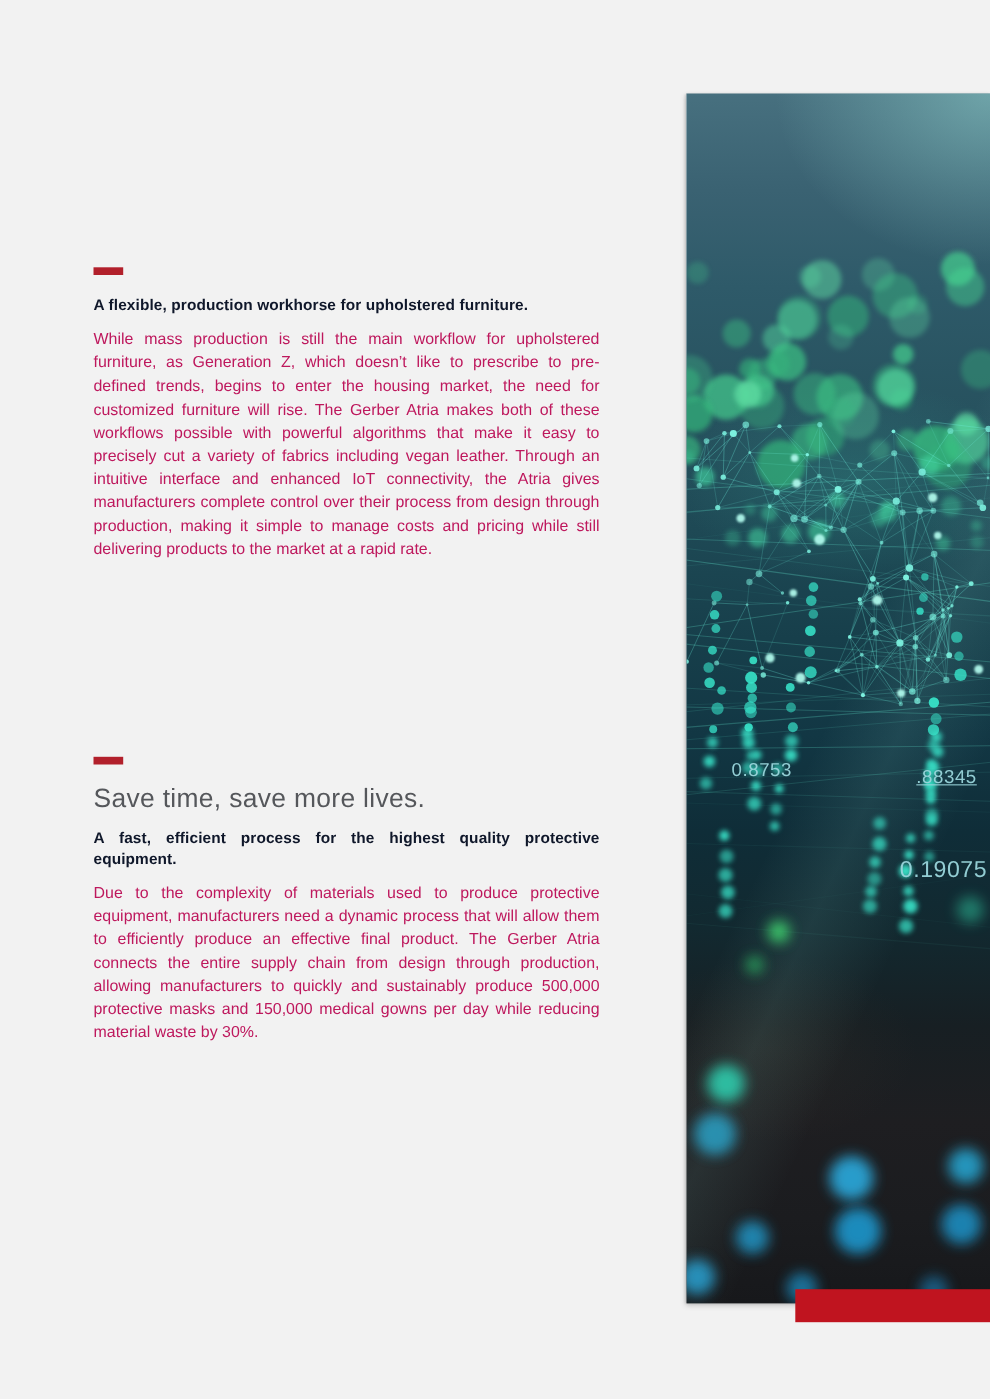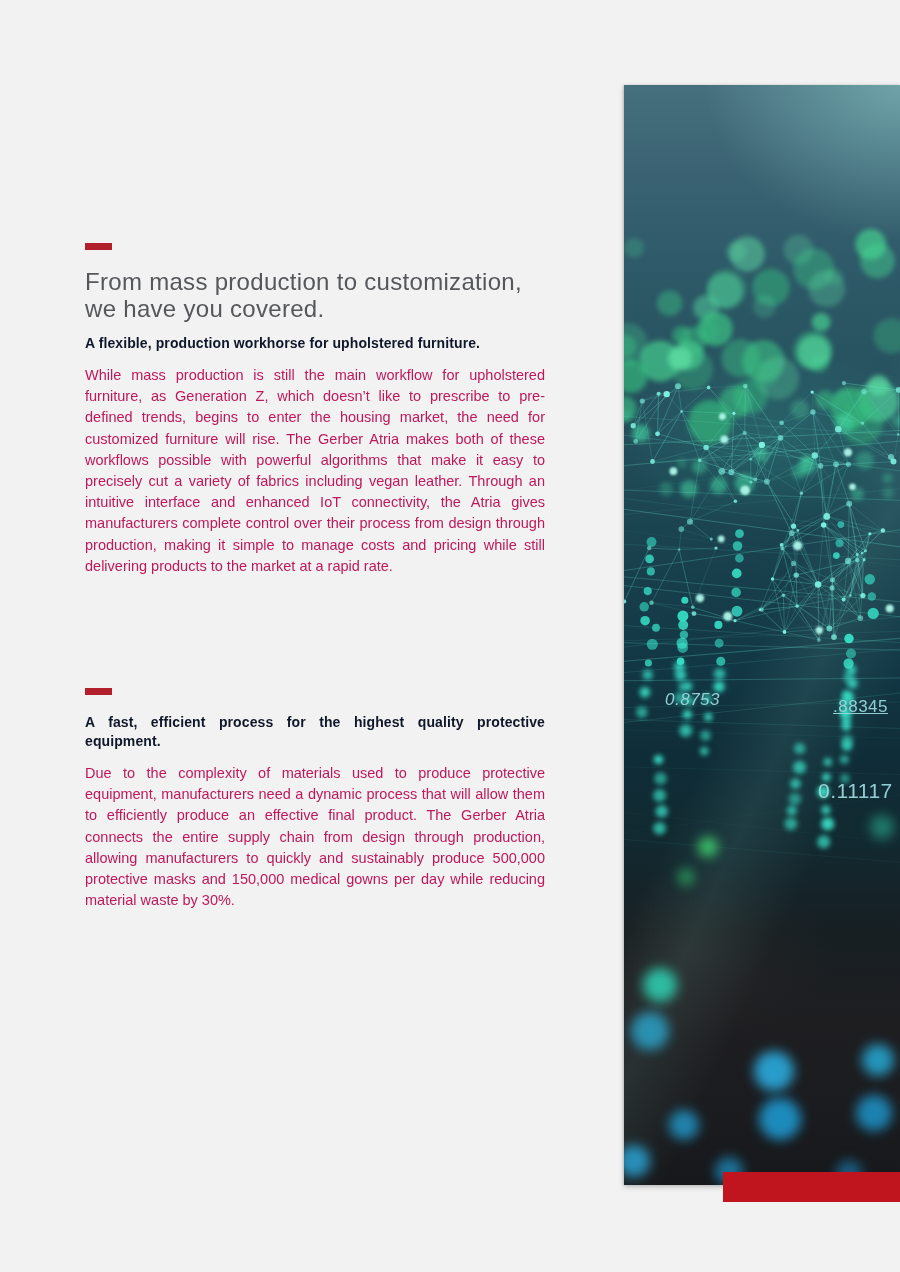--- a/index.html
+++ b/index.html
@@ -43,45 +43,44 @@
         #47707f 0%, #3a6272 8%, #2e5a69 16%, #27525f 26%, #1e4955 36%,
         #173f4b 45%, #123744 53%, #0f2d38 61%, #122930 69%, #171f23 77%,
         #1e1e21 85%, #1b1c1f 93%, #17181b 100%);
   }
   .hero svg{position:absolute;left:0;top:0;display:block;}
   .overlay-value{
     position:absolute;color:#9ad6dc;opacity:.95;
     font-family:"Liberation Sans", sans-serif;font-weight:400;
     letter-spacing:.5px;z-index:3;
   }
-  .overlay-value--a{left:41px;top:605px;font-size:17px;font-style:italic;}
+  .overlay-value--a{left:41px;top:605px;font-size:17px;}
   .overlay-value--b{left:209px;top:612px;font-size:17px;text-decoration:underline;}
   .overlay-value--c{left:194px;top:694px;font-size:21px;}
 
   
   .red-bar{
     position:absolute;left:723px;top:1172px;width:177px;height:30px;
     background:#c0141f;z-index:5;
   }
 </style>
 </head>
 <body>
 
 <div class="page">
 
   <section class="section section--one">
     <div class="dash"></div>
-    <h1 class="heading">From mass production to customization,
-we have you covered.</h1>
     <h2 class="subheading">A flexible, production workhorse for upholstered furniture.</h2>
     <p class="body-text">While mass production is still the main workflow for upholstered furniture, as Generation Z, which doesn’t like to prescribe to pre-defined trends, begins to enter the housing market, the need for customized furniture will rise. The Gerber Atria makes both of these workflows possible with powerful algorithms that make it easy to precisely cut a variety of fabrics including vegan leather. Through an intuitive interface and enhanced IoT connectivity, the Atria gives manufacturers complete control over their process from design through production, making it simple to manage costs and pricing while still delivering products to the market at a rapid rate.</p>
   </section>
 
   <section class="section section--two">
     <div class="dash"></div>
+    <h1 class="heading">Save time, save more lives.</h1>
     <h2 class="subheading">A fast, efficient process for the highest quality protective equipment.</h2>
     <p class="body-text">Due to the complexity of materials used to produce protective equipment, manufacturers need a dynamic process that will allow them to efficiently produce an effective final product. The Gerber Atria connects the entire supply chain from design through production, allowing manufacturers to quickly and sustainably produce 500,000 protective masks and 150,000 medical gowns per day while reducing material waste by 30%.</p>
   </section>
 
   <figure class="hero">
     <svg id="net-art" width="276" height="1100" viewBox="0 0 276 1100">
       <defs>
         <filter id="soft" x="-80%" y="-80%" width="260%" height="260%">
             <feGaussianBlur stdDeviation="2.6"></feGaussianBlur>
           </filter>
@@ -651,18 +650,18 @@
         <circle cx="156" cy="1034" r="21" fill="#1f9fd8" opacity="0.85" filter="url(#big)"></circle>
         <circle cx="254" cy="975" r="16" fill="#28b2e2" opacity="0.8" filter="url(#big)"></circle>
         <circle cx="250" cy="1028" r="18" fill="#1d9bd4" opacity="0.8" filter="url(#big)"></circle>
         <circle cx="60" cy="1040" r="15" fill="#24a6dc" opacity="0.75" filter="url(#big)"></circle>
         <circle cx="10" cy="1076" r="16" fill="#2aaade" opacity="0.8" filter="url(#big)"></circle>
         <circle cx="105" cy="1086" r="14" fill="#1f95cc" opacity="0.7" filter="url(#big)"></circle>
         <circle cx="225" cy="1088" r="13" fill="#1a86c0" opacity="0.6" filter="url(#big)"></circle>
       </svg>
     <span class="overlay-value overlay-value--a">0.8753</span>
     <span class="overlay-value overlay-value--b">.88345</span>
-    <span class="overlay-value overlay-value--c">0.11117</span>
+    <span class="overlay-value overlay-value--c">0.19075</span>
   </figure>
 
   <div class="red-bar"></div>
 
 </div>
 
 </body></html>

